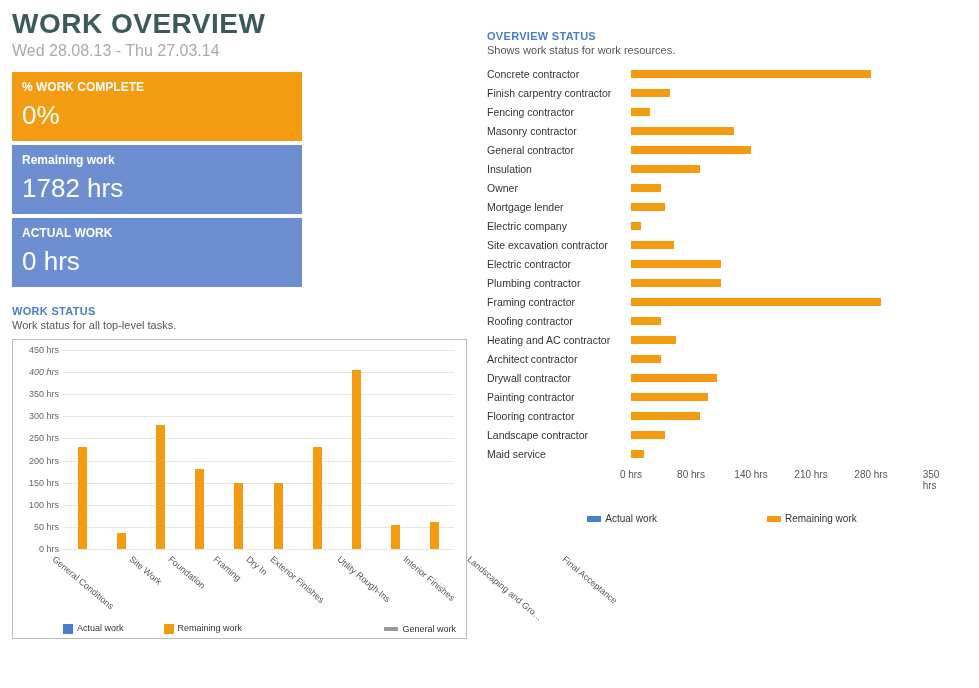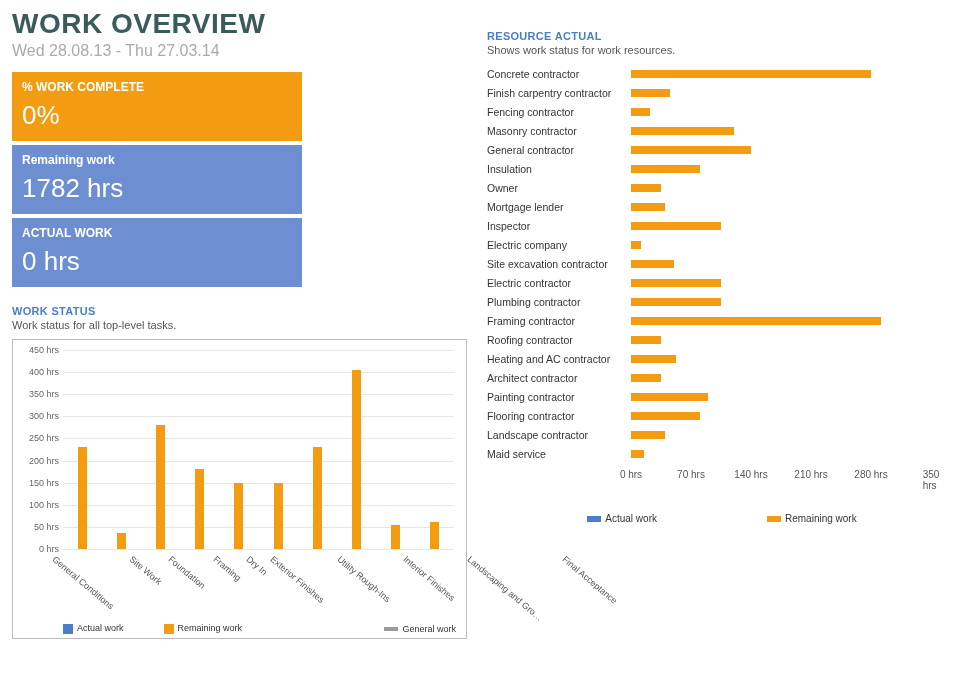--- a/index.html
+++ b/index.html
@@ -231,21 +231,21 @@
           <div class="ws-tick" style="top: 66.6667%;">150 hrs</div>
           <div class="ws-grid-line" style="top: 55.5556%;"></div>
           <div class="ws-tick" style="top: 55.5556%;">200 hrs</div>
           <div class="ws-grid-line" style="top: 44.4444%;"></div>
           <div class="ws-tick" style="top: 44.4444%;">250 hrs</div>
           <div class="ws-grid-line" style="top: 33.3333%;"></div>
           <div class="ws-tick" style="top: 33.3333%;">300 hrs</div>
           <div class="ws-grid-line" style="top: 22.2222%;"></div>
           <div class="ws-tick" style="top: 22.2222%;">350 hrs</div>
           <div class="ws-grid-line" style="top: 11.1111%;"></div>
-          <div class="ws-tick" style="top: 11.1111%;">400 hrs</div>
+          <div class="ws-tick" style="top: 11.1111%; font-style: italic;">400 hrs</div>
           <div class="ws-grid-line" style="top: 0%;"></div>
           <div class="ws-tick" style="top: 0%;">450 hrs</div>
           <div class="ws-bars">
             <div class="ws-bar-group">
               <div class="ws-bar" style="background: rgb(74, 126, 203); height: 0%; width: 0px;"></div>
               <div class="ws-bar" style="background: rgb(243, 156, 18); height: 51.1111%;"></div>
               <div class="ws-bar" style="background: rgb(153, 153, 153); height: 0%; width: 0px;"></div>
             </div>
             <div class="ws-bar-group">
               <div class="ws-bar" style="background: rgb(74, 126, 203); height: 0%; width: 0px;"></div>
@@ -308,21 +308,21 @@
         </div>
       <div class="ws-legend">
         <span><span class="legend-box bar-blue"></span><span>Actual work</span></span>
         <span><span class="legend-box bar-orange"></span><span>Remaining work</span></span>
         <span style="margin-left:auto;"><span class="legend-box bar-gray" style="width:14px;height:4px;"></span><span>General work</span></span>
       </div>
     </div>
   </div>
 
   <div class="right-col">
-    <div class="section-title" style="margin-top:22px;">RESOURCE ACTUAL</div>
+    <div class="section-title" style="margin-top:22px;">OVERVIEW STATUS</div>
     <div class="section-sub">Shows work status for work resources.</div>
 
     <div class="rs-chart" id="rs-chart">
         <div class="rs-row">
           <div class="rs-label">Concrete contractor</div>
           <div class="rs-bar-area" style="width: 300px; flex: 0 0 auto;">
             <div class="rs-bar" style="background: rgb(243, 156, 18); left: 0px; width: 240px;"></div>
           </div>
         </div>
         <div class="rs-row">
@@ -361,50 +361,44 @@
             <div class="rs-bar" style="background: rgb(243, 156, 18); left: 0px; width: 30px;"></div>
           </div>
         </div>
         <div class="rs-row">
           <div class="rs-label">Mortgage lender</div>
           <div class="rs-bar-area" style="width: 300px; flex: 0 0 auto;">
             <div class="rs-bar" style="background: rgb(243, 156, 18); left: 0px; width: 34.2857px;"></div>
           </div>
         </div>
         <div class="rs-row">
-          <div class="rs-label">Inspector</div>
+          <div class="rs-label">Electric company</div>
+          <div class="rs-bar-area" style="width: 300px; flex: 0 0 auto;">
+            <div class="rs-bar" style="background: rgb(243, 156, 18); left: 0px; width: 10.2857px;"></div>
+          </div>
+        </div>
+        <div class="rs-row">
+          <div class="rs-label">Site excavation contractor</div>
+          <div class="rs-bar-area" style="width: 300px; flex: 0 0 auto;">
+            <div class="rs-bar" style="background: rgb(243, 156, 18); left: 0px; width: 42.8571px;"></div>
+          </div>
+        </div>
+        <div class="rs-row">
+          <div class="rs-label">Electric contractor</div>
           <div class="rs-bar-area" style="width: 300px; flex: 0 0 auto;">
             <div class="rs-bar" style="background: rgb(243, 156, 18); left: 0px; width: 90px;"></div>
           </div>
         </div>
         <div class="rs-row">
-          <div class="rs-label">Electric company</div>
-          <div class="rs-bar-area" style="width: 300px; flex: 0 0 auto;">
-            <div class="rs-bar" style="background: rgb(243, 156, 18); left: 0px; width: 10.2857px;"></div>
-          </div>
-        </div>
-        <div class="rs-row">
-          <div class="rs-label">Site excavation contractor</div>
-          <div class="rs-bar-area" style="width: 300px; flex: 0 0 auto;">
-            <div class="rs-bar" style="background: rgb(243, 156, 18); left: 0px; width: 42.8571px;"></div>
-          </div>
-        </div>
-        <div class="rs-row">
-          <div class="rs-label">Electric contractor</div>
+          <div class="rs-label">Plumbing contractor</div>
           <div class="rs-bar-area" style="width: 300px; flex: 0 0 auto;">
             <div class="rs-bar" style="background: rgb(243, 156, 18); left: 0px; width: 90px;"></div>
           </div>
         </div>
         <div class="rs-row">
-          <div class="rs-label">Plumbing contractor</div>
-          <div class="rs-bar-area" style="width: 300px; flex: 0 0 auto;">
-            <div class="rs-bar" style="background: rgb(243, 156, 18); left: 0px; width: 90px;"></div>
-          </div>
-        </div>
-        <div class="rs-row">
           <div class="rs-label">Framing contractor</div>
           <div class="rs-bar-area" style="width: 300px; flex: 0 0 auto;">
             <div class="rs-bar" style="background: rgb(243, 156, 18); left: 0px; width: 250.286px;"></div>
           </div>
         </div>
         <div class="rs-row">
           <div class="rs-label">Roofing contractor</div>
           <div class="rs-bar-area" style="width: 300px; flex: 0 0 auto;">
             <div class="rs-bar" style="background: rgb(243, 156, 18); left: 0px; width: 30px;"></div>
           </div>
@@ -412,20 +406,26 @@
         <div class="rs-row">
           <div class="rs-label">Heating and AC contractor</div>
           <div class="rs-bar-area" style="width: 300px; flex: 0 0 auto;">
             <div class="rs-bar" style="background: rgb(243, 156, 18); left: 0px; width: 44.5714px;"></div>
           </div>
         </div>
         <div class="rs-row">
           <div class="rs-label">Architect contractor</div>
           <div class="rs-bar-area" style="width: 300px; flex: 0 0 auto;">
             <div class="rs-bar" style="background: rgb(243, 156, 18); left: 0px; width: 30px;"></div>
+          </div>
+        </div>
+        <div class="rs-row">
+          <div class="rs-label">Drywall contractor</div>
+          <div class="rs-bar-area" style="width: 300px; flex: 0 0 auto;">
+            <div class="rs-bar" style="background: rgb(243, 156, 18); left: 0px; width: 85.7143px;"></div>
           </div>
         </div>
         <div class="rs-row">
           <div class="rs-label">Painting contractor</div>
           <div class="rs-bar-area" style="width: 300px; flex: 0 0 auto;">
             <div class="rs-bar" style="background: rgb(243, 156, 18); left: 0px; width: 77.1429px;"></div>
           </div>
         </div>
         <div class="rs-row">
           <div class="rs-label">Flooring contractor</div>
@@ -441,21 +441,21 @@
         </div>
         <div class="rs-row">
           <div class="rs-label">Maid service</div>
           <div class="rs-bar-area" style="width: 300px; flex: 0 0 auto;">
             <div class="rs-bar" style="background: rgb(243, 156, 18); left: 0px; width: 12.8571px;"></div>
           </div>
         </div>
       </div>
     <div class="rs-axis" id="rs-axis" style="width: 300px;">
         <div class="rs-axis-tick" style="left: 0px;">0 hrs</div>
-        <div class="rs-axis-tick" style="left: 60px;">70 hrs</div>
+        <div class="rs-axis-tick" style="left: 60px;">80 hrs</div>
         <div class="rs-axis-tick" style="left: 120px;">140 hrs</div>
         <div class="rs-axis-tick" style="left: 180px;">210 hrs</div>
         <div class="rs-axis-tick" style="left: 240px;">280 hrs</div>
         <div class="rs-axis-tick" style="left: 300px;">350 hrs</div>
       </div>
     <div class="rs-legend">
       <span><span class="legend-swatch bar-blue"></span><span>Actual work</span></span>
       <span><span class="legend-swatch bar-orange"></span><span>Remaining work</span></span>
     </div>
   </div>

